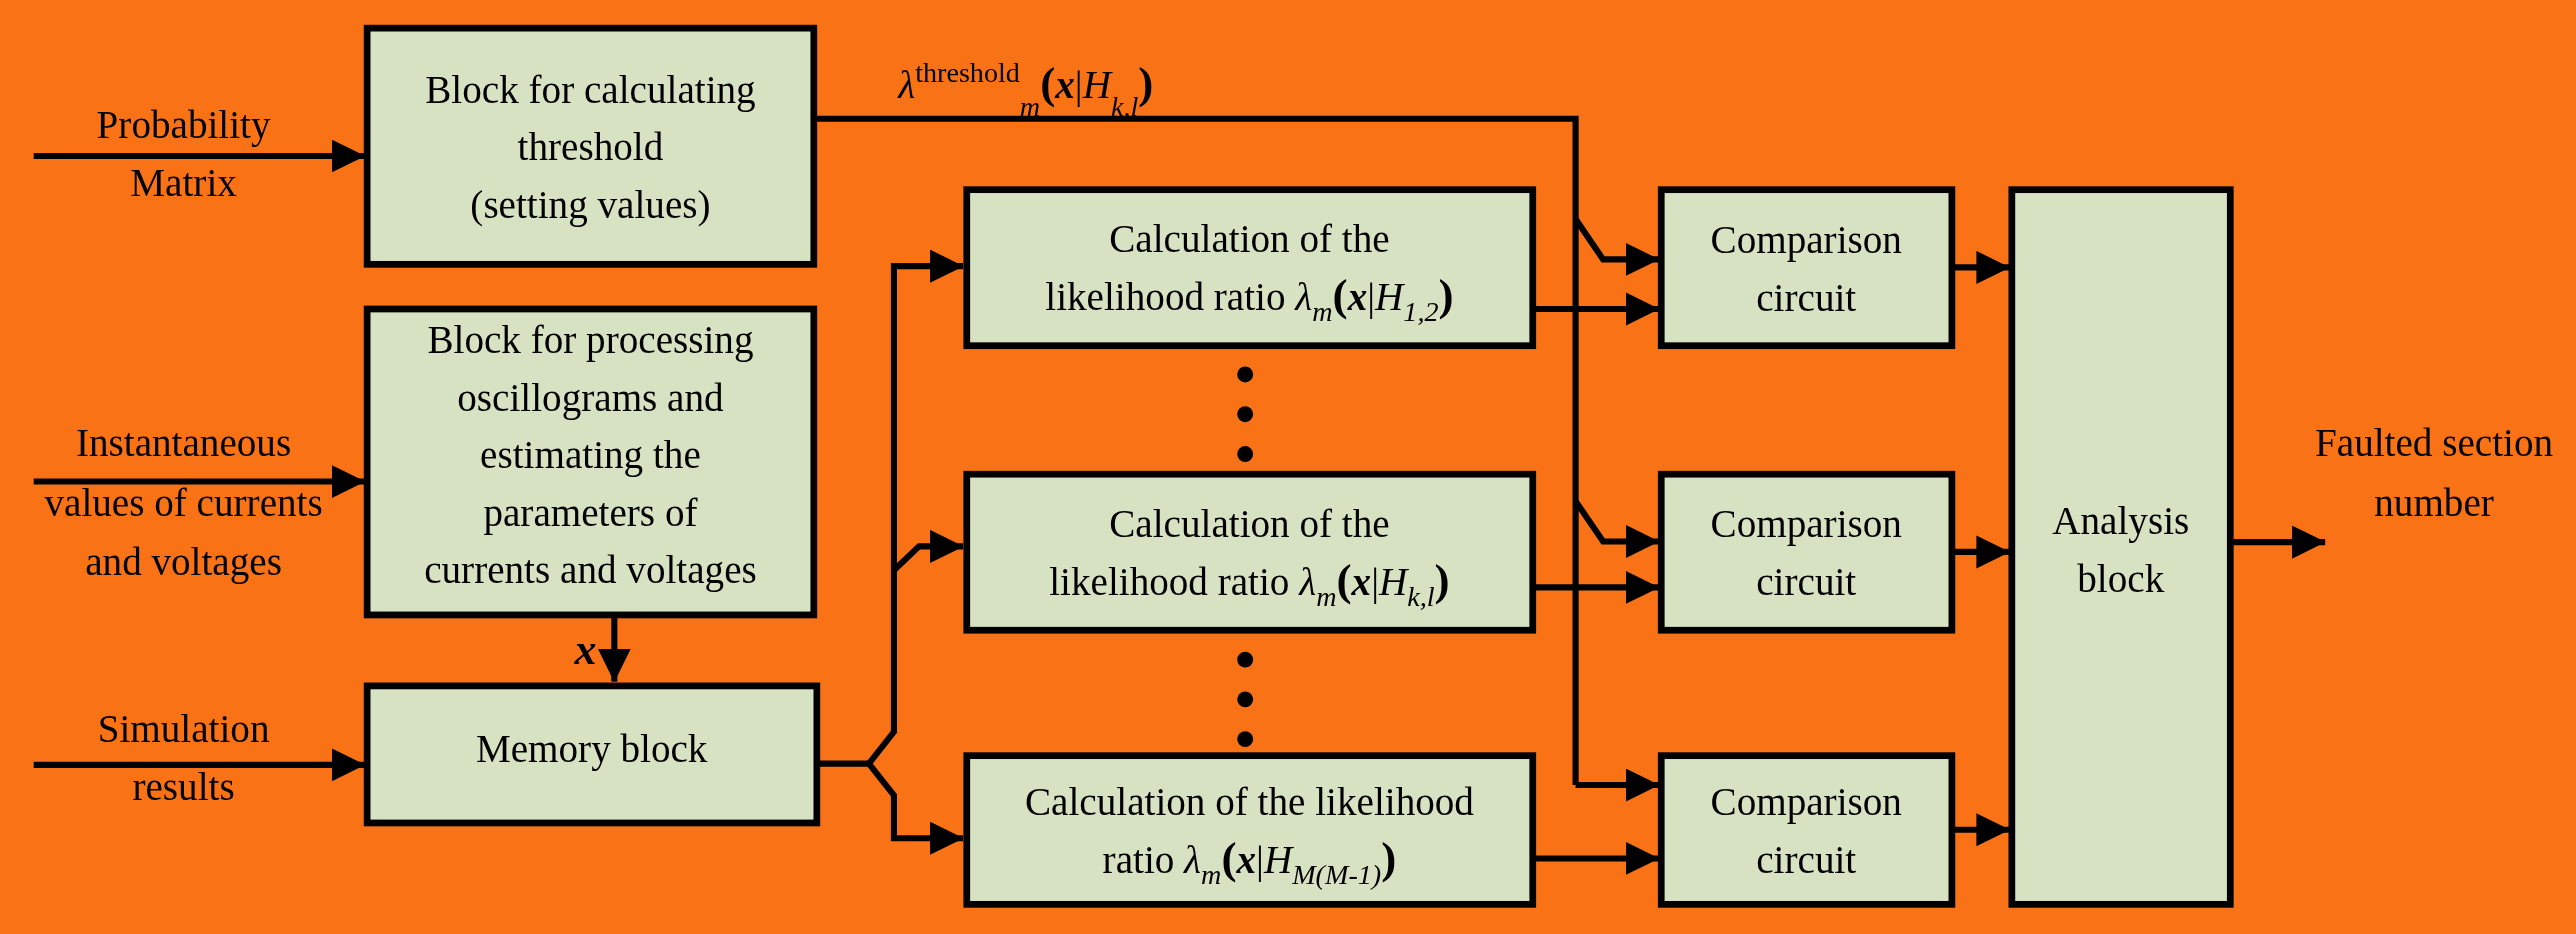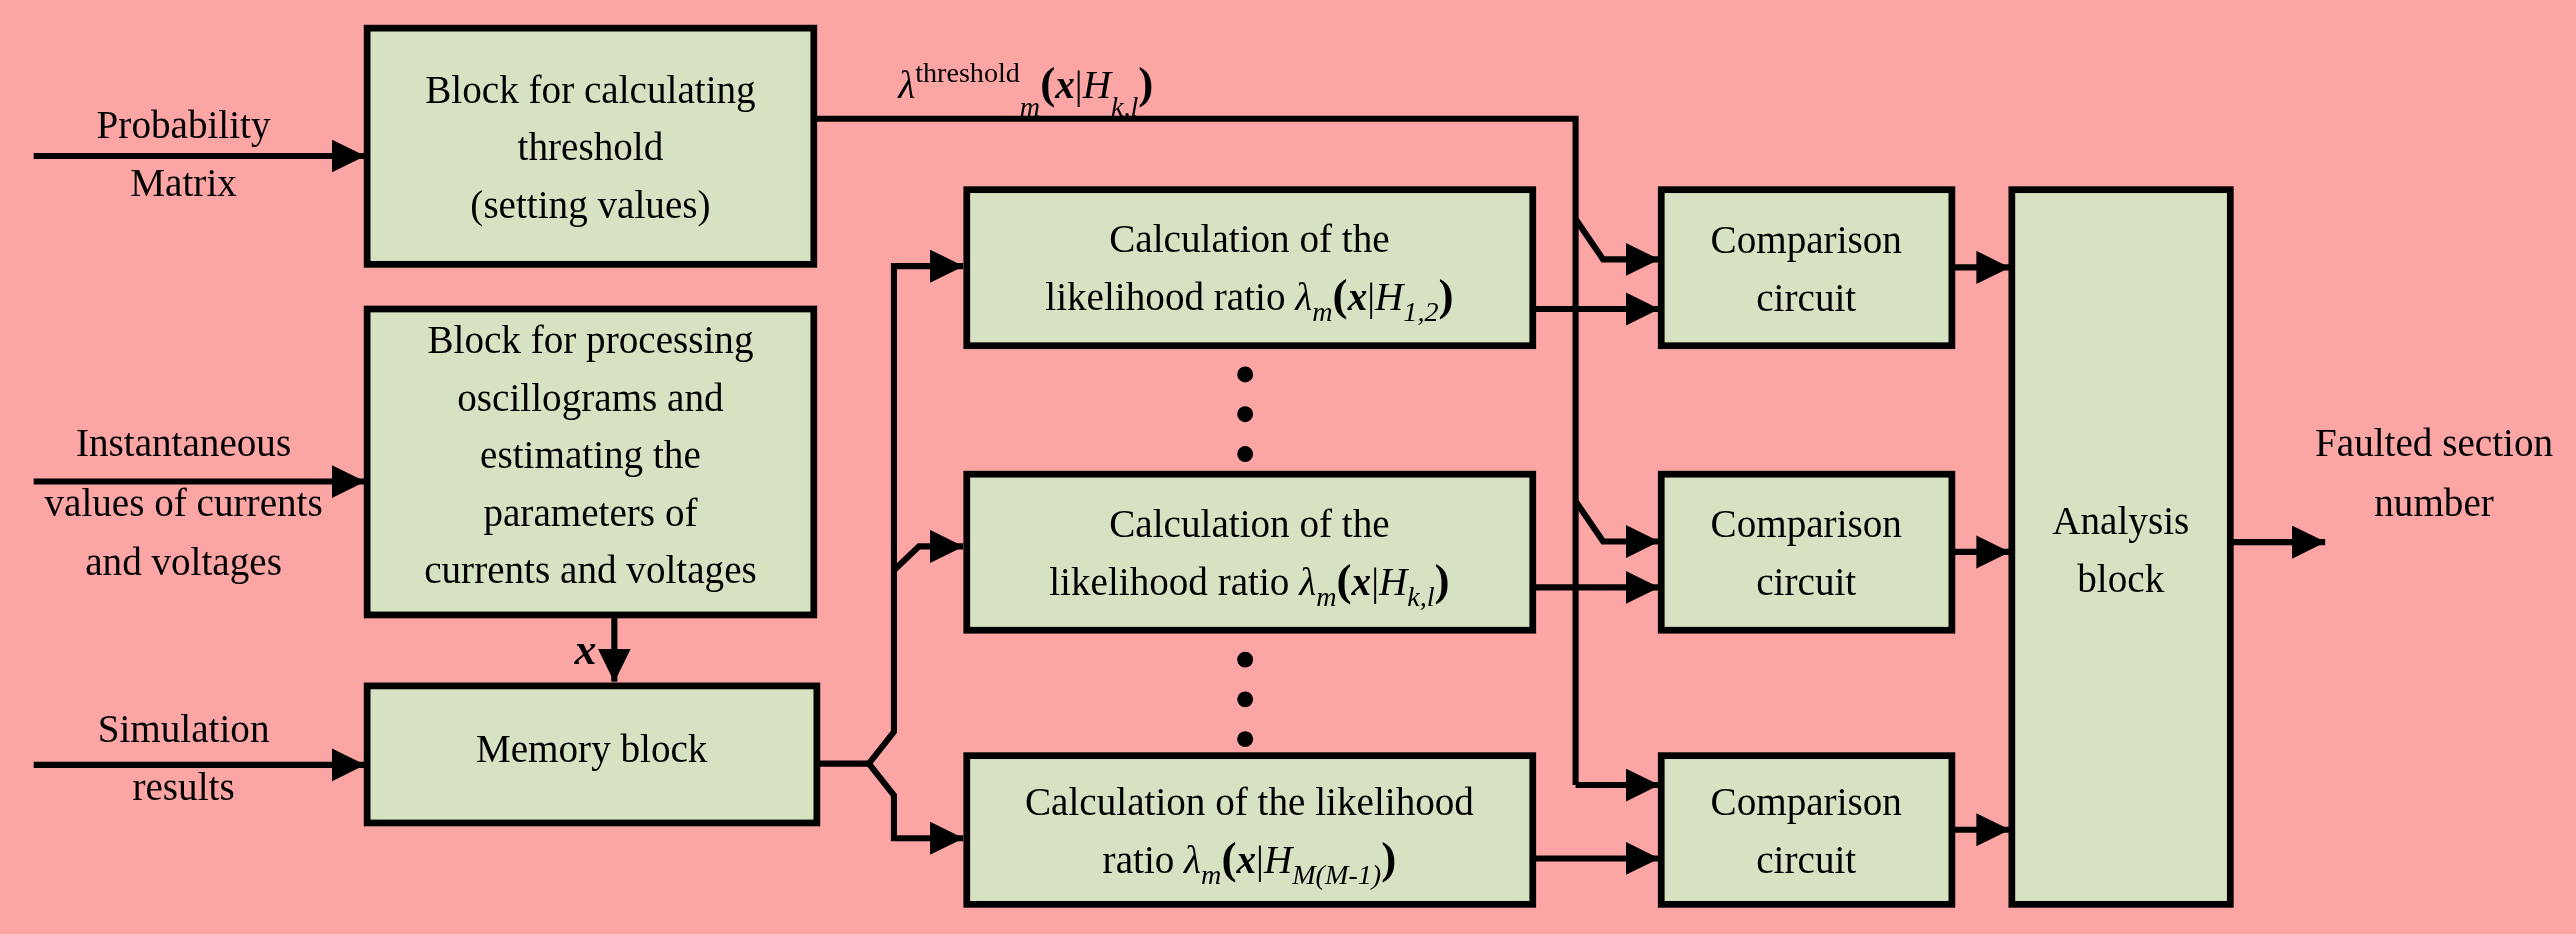--- a/index.html
+++ b/index.html
@@ -1,16 +1,16 @@
 <!DOCTYPE html>
 <html style="font-size:9.8px"><head>
 <meta charset="utf-8">
 <style>
   html,body{margin:0;padding:0;background:#ffffff;}
-  .page{width:100%;background:#fca5a5;text-align:right;}
+  .page{width:100%;background:#f97316;text-align:right;}
   svg{display:block;width:100%;height:auto;}
   .ln{fill:none;stroke:#000000;stroke-width:10;}
   .blk{stroke:#000000;stroke-width:11;}
   .dot{fill:#000000;stroke:none;}
   text{font-family:"Liberation Serif","DejaVu Serif",serif;font-size:64px;fill:#000000;}
   .mid{text-anchor:middle;}
   .end{text-anchor:end;}
   .it{font-style:italic;}
   .bi{font-style:italic;font-weight:bold;}
   .sm{font-size:46px;}

